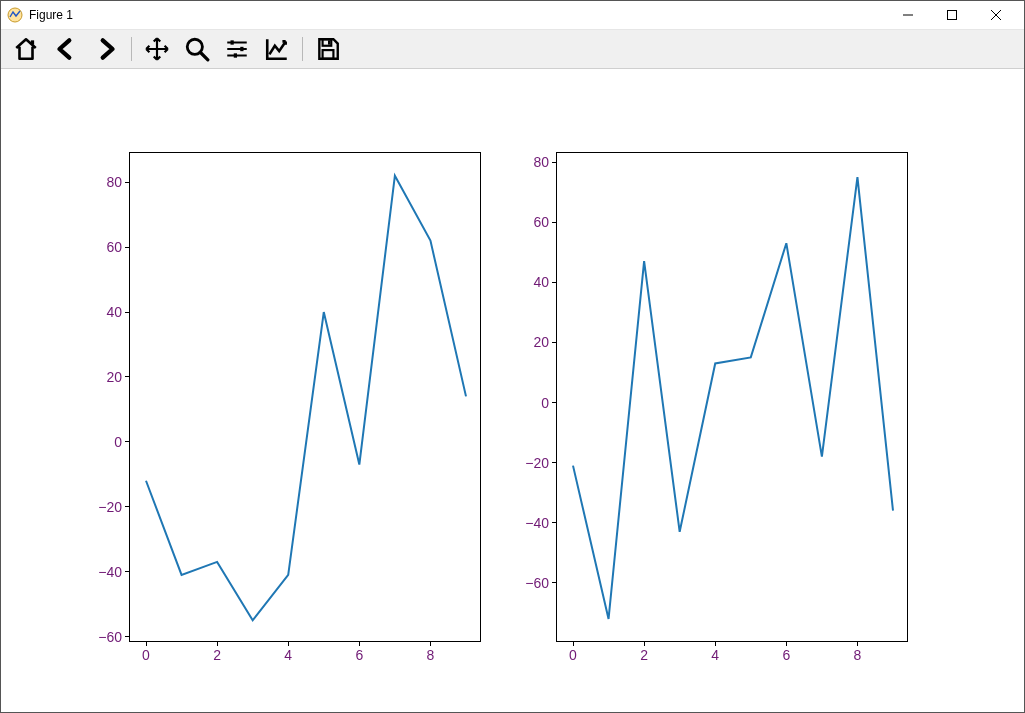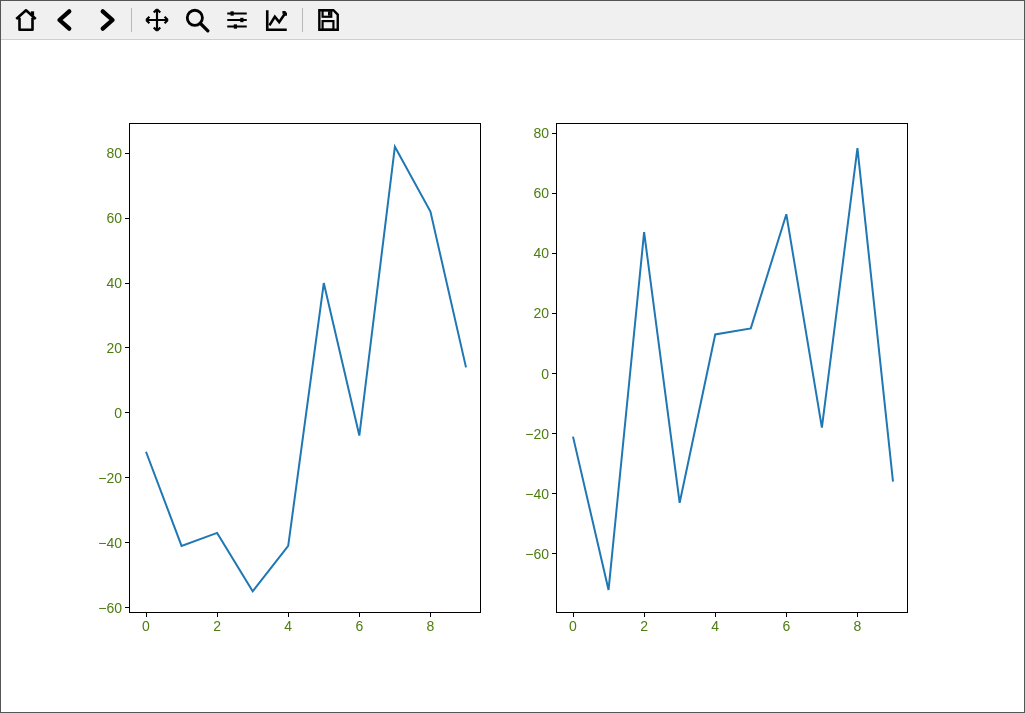--- a/index.html
+++ b/index.html
@@ -10,33 +10,59 @@
   .title-text{font-size:12px}
   .win-controls{display:flex;align-items:center;gap:0}
   .win-btn{width:44px;height:28px;display:flex;align-items:center;justify-content:center;cursor:pointer}
   .win-btn svg{display:block}
   .toolbar{height:38px;background:#f0f0f0;border-bottom:1px solid #cfcfcf;display:flex;align-items:center;padding:0 6px;gap:2px}
   .tool-btn{width:38px;height:34px;display:flex;align-items:center;justify-content:center;cursor:pointer}
   .tool-sep{width:1px;height:24px;background:#b8b8b8;margin:0 4px}
   .canvas{flex:1;position:relative;background:#fff}
   .plot-wrap{position:absolute}
   .plot-frame{position:absolute;border:1px solid #000;box-sizing:border-box;background:#fff}
-  .tick-label{position:absolute;font-size:14px;color:#4d7c0f;white-space:nowrap}
+  .tick-label{position:absolute;font-size:14px;color:#701a75;white-space:nowrap}
   .ytick{right:100%;margin-right:8px;transform:translateY(-50%)}
   .xtick{top:100%;margin-top:6px;transform:translateX(-50%)}
   svg.series{position:absolute;left:0;top:0;overflow:visible}
   .series path{fill:none;stroke:#1f77b4;stroke-width:2}
   .ytick-mark{position:absolute;width:5px;height:1px;background:#000;left:-5px}
   .xtick-mark{position:absolute;height:5px;width:1px;background:#000;bottom:-5px}
 </style>
 </head>
 <body>
 
 <div class="window">
 
+  <div class="titlebar">
+    <div class="titlebar-left">
+      <svg class="app-icon" viewBox="0 0 16 16">
+        <circle cx="8" cy="8" r="7" fill="#ffe39f" stroke="#c79a2b"></circle>
+        <path d="M3 10 L6 5 L9 9 L13 4" stroke="#2257c5" stroke-width="1.4" fill="none"></path>
+      </svg>
+      <span class="title-text">Figure 1</span>
+    </div>
+    <div class="win-controls">
+      <div class="win-btn">
+        <svg width="10" height="10">
+            <path d="M0 5 H10" stroke="#000" stroke-width="1"></path>
+          </svg>
+      </div>
+      <div class="win-btn">
+        <svg width="10" height="10">
+            <rect x="0.5" y="0.5" width="9" height="9" fill="none" stroke="#000"></rect>
+          </svg>
+      </div>
+      <div class="win-btn">
+        <svg width="10" height="10">
+            <path d="M0 0 L10 10 M10 0 L0 10" stroke="#000" stroke-width="1"></path>
+          </svg>
+      </div>
+    </div>
+  </div>
 
   <div class="toolbar">
     <div class="tool-btn">
       <svg width="26" height="26" viewBox="0 0 24 24">
         <path d="M3 11 L12 3 L21 11 M6 10 V21 H18 V10" fill="none" stroke="#000" stroke-width="2.4" stroke-linejoin="round"></path>
         <path d="M18 4 V8" stroke="#000" stroke-width="3"></path>
       </svg>
     </div>
     <div class="tool-btn">
       <svg width="26" height="26" viewBox="0 0 24 24">

